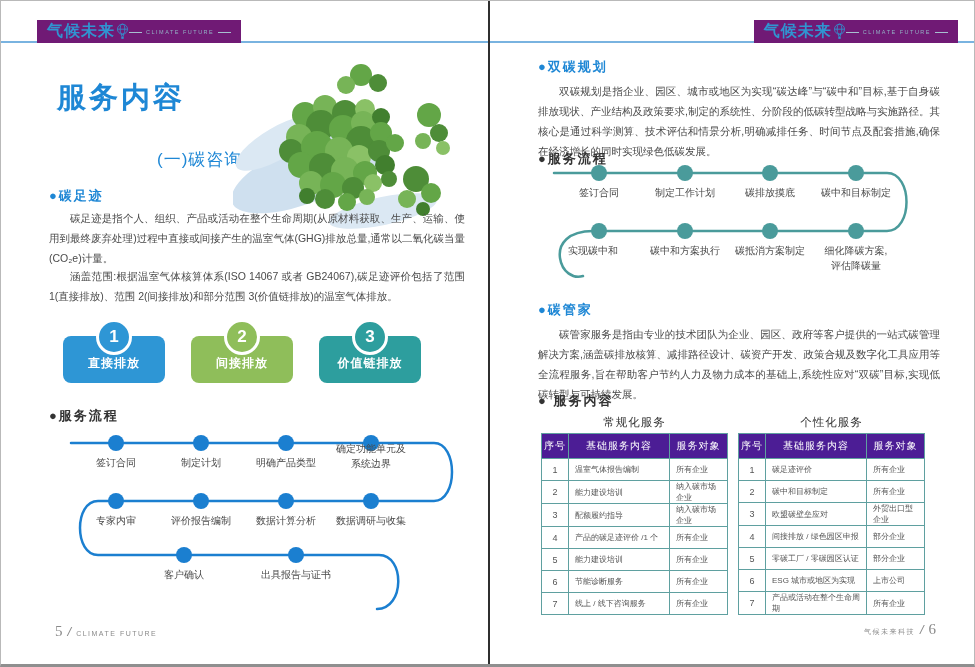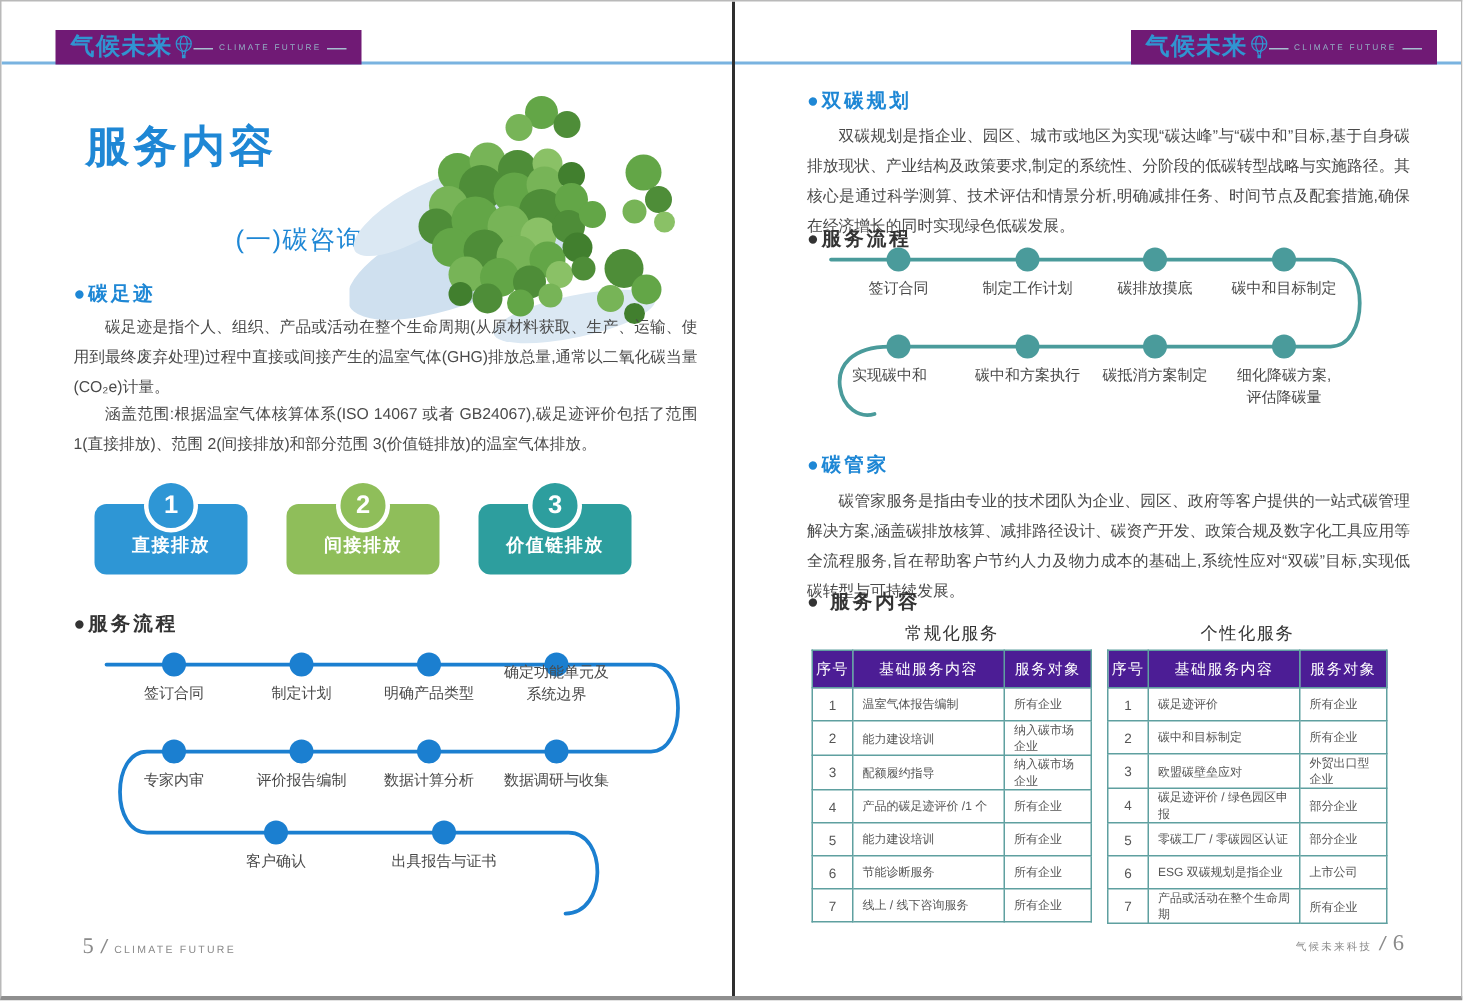--- a/index.html
+++ b/index.html
@@ -328,31 +328,31 @@
           <td>碳中和目标制定</td>
           <td>所有企业</td>
         </tr>
       <tr>
           <td class="num">3</td>
           <td>欧盟碳壁垒应对</td>
           <td>外贸出口型企业</td>
         </tr>
       <tr>
           <td class="num">4</td>
-          <td>碳足迹评价 / 绿色园区申报</td>
+          <td>间接排放 / 绿色园区申报</td>
           <td>部分企业</td>
         </tr>
       <tr>
           <td class="num">5</td>
           <td>零碳工厂 / 零碳园区认证</td>
           <td>部分企业</td>
         </tr>
       <tr>
           <td class="num">6</td>
-          <td>ESG 双碳规划是指企业</td>
+          <td>ESG 城市或地区为实现</td>
           <td>上市公司</td>
         </tr>
       <tr>
           <td class="num">7</td>
           <td>产品或活动在整个生命周期</td>
           <td>所有企业</td>
         </tr>
     </tbody>
   </table>
 

